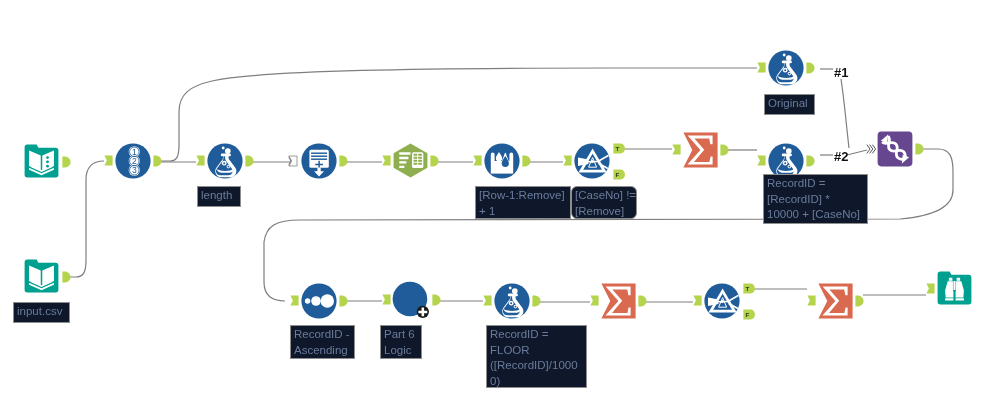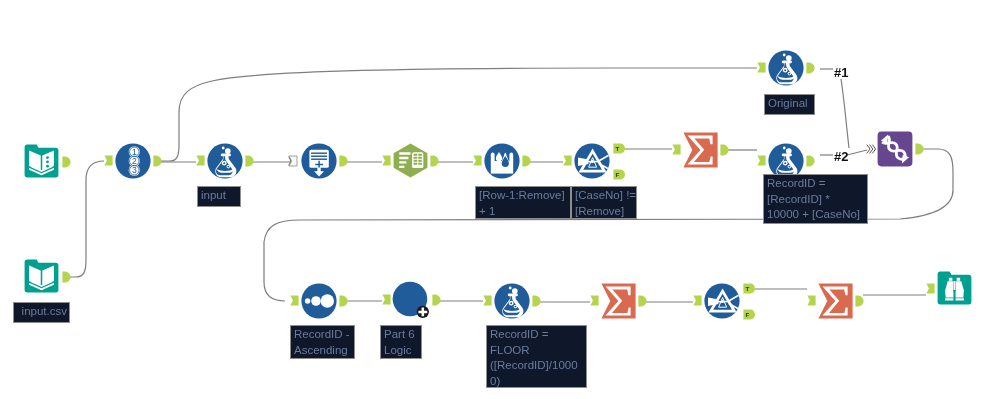--- a/index.html
+++ b/index.html
@@ -75,21 +75,21 @@
     <path d="M6.8 22.0 L18.0 27.0 L29.2 22.0 L29.2 23.8 L18.0 28.8 L6.8 23.8 Z"></path>
     <path d="M5.2 24.4 L18.0 30.2 L30.8 24.4 L30.8 26.4 L18.0 32.2 L5.2 26.4 Z"></path>
    </g>
  </svg>
     </div>
     <div class="anchor" style="left: 62px; top: 271px;">
       <svg width="9" height="12" viewBox="0 0 9 12">
         <path d="M0.4 0.4 H3.2 C 6.6 0.8, 8.6 3.8, 8.6 6.0 C 8.6 8.2, 6.6 11.2, 3.2 11.6 H0.4 Z" fill="#B5D44E"></path>
       </svg>
     </div>
-    <div class="lbl" style="left: 13px; top: 302px; width: 57px; height: 21px; text-align: right;">input.csv</div>
+    <div class="lbl" style="left: 13px; top: 302px; width: 57px; height: 21px;">input.csv</div>
     <div class="tool" style="left: 115px; top: 143px;">
       <svg width="36" height="36" viewBox="0 0 36 36">
    <circle cx="18" cy="18" r="17.6" fill="#1F5C99"></circle>
    <g>
     <circle cx="19.3" cy="8.8" r="5.6" fill="#fff"></circle>
           <circle cx="19.3" cy="18" r="5.6" fill="#fff"></circle>
           <circle cx="19.3" cy="27.2" r="5.6" fill="#fff"></circle>
     <circle cx="19.3" cy="8.8" r="4.75" fill="none" stroke="#1F5C99" stroke-width="0.8"></circle>
     <circle cx="19.3" cy="18" r="4.75" fill="none" stroke="#1F5C99" stroke-width="0.8"></circle>
     <circle cx="19.3" cy="27.2" r="4.75" fill="none" stroke="#1F5C99" stroke-width="0.8"></circle>
@@ -135,21 +135,21 @@
     <div class="anchor" style="left: 196px; top: 155px;">
       <svg width="9" height="11" viewBox="0 0 9 11">
         <path d="M0.4 0.4 H8.6 V10.6 H0.4 L2.9 5.5 Z" fill="#B5D44E"></path>
       </svg>
     </div>
     <div class="anchor" style="left: 245px; top: 155px;">
       <svg width="9" height="12" viewBox="0 0 9 12">
         <path d="M0.4 0.4 H3.2 C 6.6 0.8, 8.6 3.8, 8.6 6.0 C 8.6 8.2, 6.6 11.2, 3.2 11.6 H0.4 Z" fill="#B5D44E"></path>
       </svg>
     </div>
-    <div class="lbl" style="left: 197px; top: 186px; width: 44px; height: 21px;">input</div>
+    <div class="lbl" style="left: 197px; top: 186px; width: 44px; height: 21px;">length</div>
     <div class="tool" style="left: 301px; top: 143px;">
       <svg width="36" height="36" viewBox="0 0 36 36">
    <circle cx="18" cy="18" r="17.6" fill="#1F5C99"></circle>
    <rect x="8.4" y="6.8" width="19.4" height="18.0" rx="1.6" fill="#fff"></rect>
    <g stroke="#1F5C99" stroke-width="1.45" fill="none">
     <line x1="10.1" y1="10.2" x2="26.1" y2="10.2"></line>
     <line x1="10.1" y1="13.2" x2="26.1" y2="13.2"></line>
     <line x1="10.1" y1="16.2" x2="26.1" y2="16.2"></line>
    </g>
    <path d="M17.35 17.7 h1.5 v3.1 h3.1 v1.5 h-3.1 v3.1 h-1.5 v-3.1 h-3.1 v-1.5 h3.1 z" fill="#1F5C99"></path>
@@ -256,21 +256,21 @@
         <path d="M0.4 0.4 H7.6 A3.0 3.5 0 0 1 7.6 10.6 H0.4 Z" fill="#B5D44E"></path>
         <text x="4.4" y="8.0" font-size="6.2" font-weight="bold" fill="#2E3A16" text-anchor="middle" font-family="Liberation Sans, sans-serif">T</text>
       </svg>
     </div>
     <div class="anchor" style="left: 613px; top: 169px;">
       <svg width="11" height="11" viewBox="0 0 11 11">
         <path d="M0.4 0.4 H7.6 A3.0 3.5 0 0 1 7.6 10.6 H0.4 Z" fill="#B5D44E"></path>
         <text x="4.4" y="8.0" font-size="6.2" font-weight="bold" fill="#2E3A16" text-anchor="middle" font-family="Liberation Sans, sans-serif">F</text>
       </svg>
     </div>
-    <div class="lbl" style="left: 571px; top: 186px; width: 66px; height: 33px;">[CaseNo] !=
+    <div class="lbl" style="left: 571px; top: 186px; width: 66px; height: 33px; border-radius: 6px;">[CaseNo] !=
 [Remove]</div>
     <div class="tool" style="left: 683px; top: 132px;">
       <svg width="35" height="36" viewBox="0 0 35 36">
    <path d="M0.4 0.4 H34.6 V35.6 H0.4 L9.3 18.0 Z" fill="#D96A4F"></path>
    <path d="M4.6 3.4 H29.6 L29.6 12.2 L27.4 12.2 L26.2 6.4 H11.4 L21.2 17.7 L11.0 30.0 H26.4 L27.6 24.6 L29.6 24.6 L29.6 32.6 H4.4 L17.4 17.9 Z" fill="#fff"></path>
  </svg>
     </div>
     <div class="anchor" style="left: 672px; top: 144px;">
       <svg width="9" height="11" viewBox="0 0 9 11">
         <path d="M0.4 0.4 H8.6 V10.6 H0.4 L2.9 5.5 Z" fill="#B5D44E"></path>

